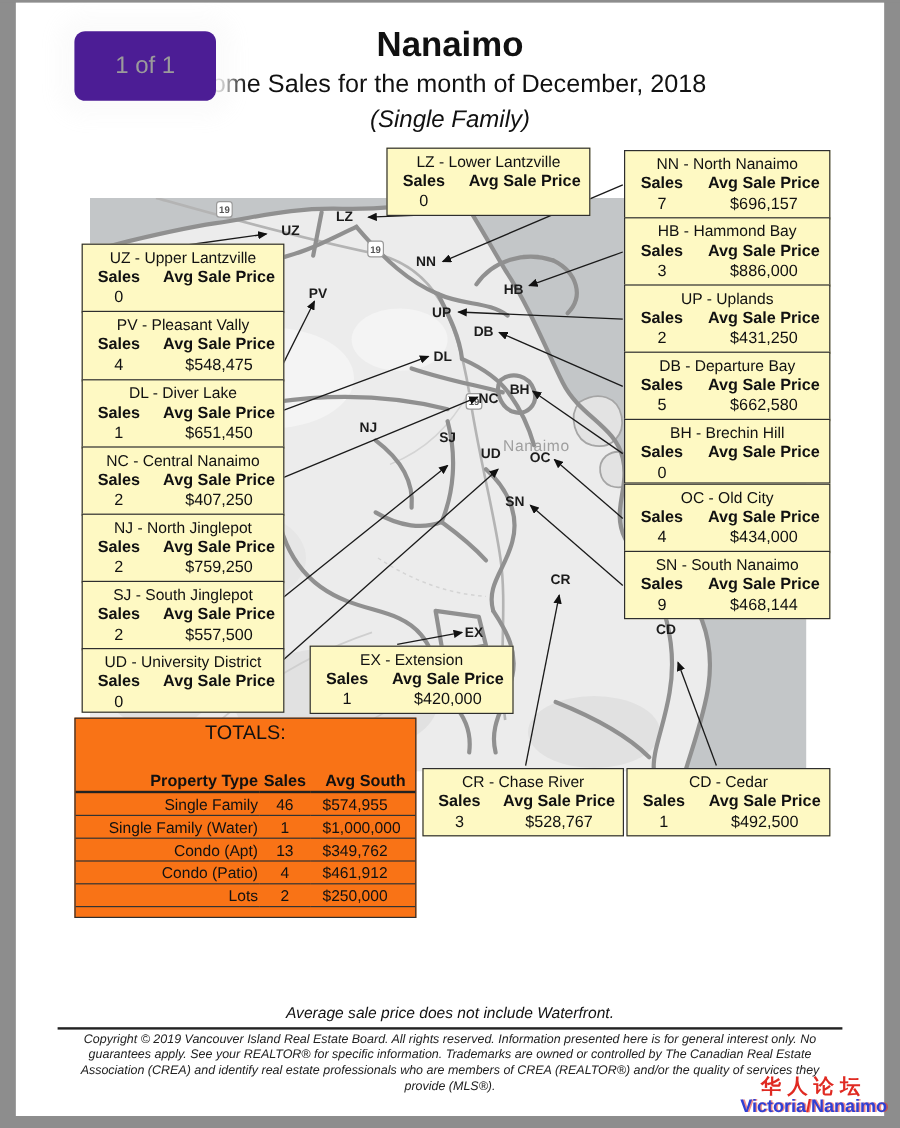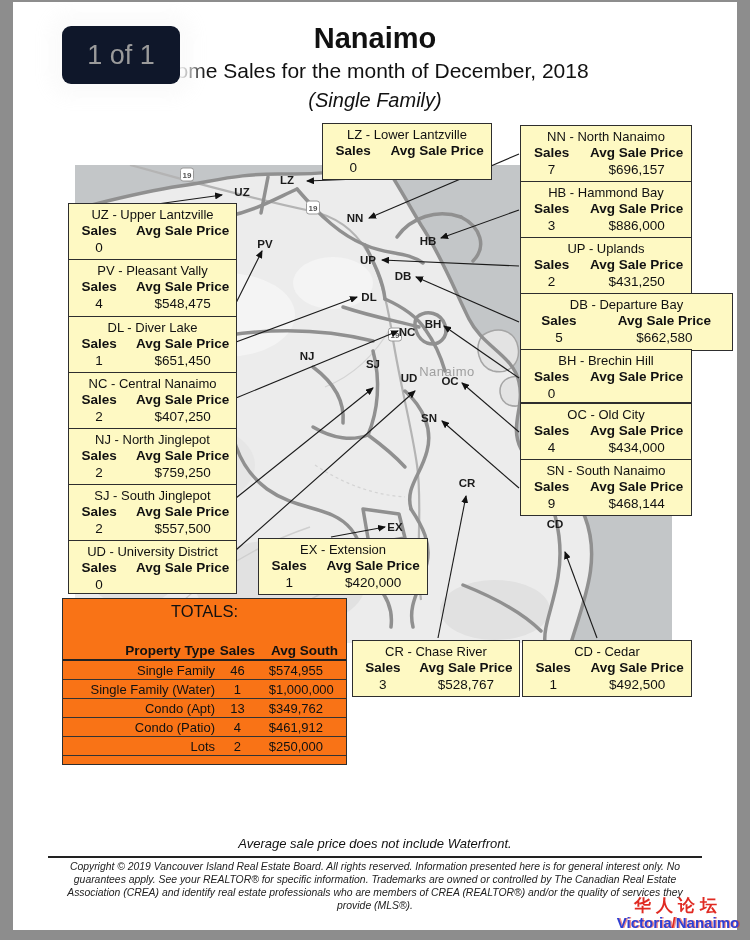--- a/index.html
+++ b/index.html
@@ -7,21 +7,21 @@
          font-family:"Liberation Sans","DejaVu Sans",sans-serif;color:#111;background:#8d8d8d;}
   #page{position:absolute;left:13px;top:2px;width:724px;height:928px;background:#ffffff;}
   
   .page-title{position:absolute;left:0;top:22px;width:750px;text-align:center;
               font-size:29px;font-weight:bold;z-index:4;}
   .page-subtitle{position:absolute;left:0;top:59px;width:750px;text-align:center;
               font-size:21px;z-index:4;}
   .page-subnote{position:absolute;left:0;top:89px;width:750px;text-align:center;
               font-size:20px;font-style:italic;z-index:4;}
   .page-badge{position:absolute;left:62px;top:26px;width:118px;height:58px;z-index:9;
-              background:#0f172a;border-radius:9px;color:#9b9b9b;font-size:27px;
+              background:#4c1d95;border-radius:9px;color:#9b9b9b;font-size:20px;
               display:flex;align-items:center;justify-content:center;
               box-shadow:0 0 16px 14px rgba(251,251,251,0.93);}
   
   #map{position:absolute;left:75px;top:165px;width:597px;height:478px;z-index:1;}
   .maplbl{font-weight:bold;font-size:11.5px;fill:#1b1b1b;text-anchor:middle;}
   .citylbl{font-size:13px;fill:#9f9f9f;text-anchor:middle;letter-spacing:.5px;}
   .shieldtxt{font-size:8px;font-weight:bold;fill:#555;text-anchor:middle;}
   
   #leaders{position:absolute;left:0;top:0;z-index:6;pointer-events:none;}
   
@@ -297,21 +297,21 @@
     <div class="rb-title">UP - Uplands</div>
     <div class="rb-row rb-hdr">
       <span>Sales</span>
       <span>Avg Sale Price</span>
     </div>
     <div class="rb-row rb-val">
       <span>2</span>
       <span>$431,250</span>
     </div>
   </div>
-      <div class="region-box" style="left: 520px; top: 293px; width: 170px; height: 56px; padding-left: 41px;">
+      <div class="region-box" style="left: 520px; top: 293px; width: 170px; height: 56px;">
     <div class="rb-title">DB - Departure Bay</div>
     <div class="rb-row rb-hdr">
       <span>Sales</span>
       <span>Avg Sale Price</span>
     </div>
     <div class="rb-row rb-val">
       <span>5</span>
       <span>$662,580</span>
     </div>
   </div>

